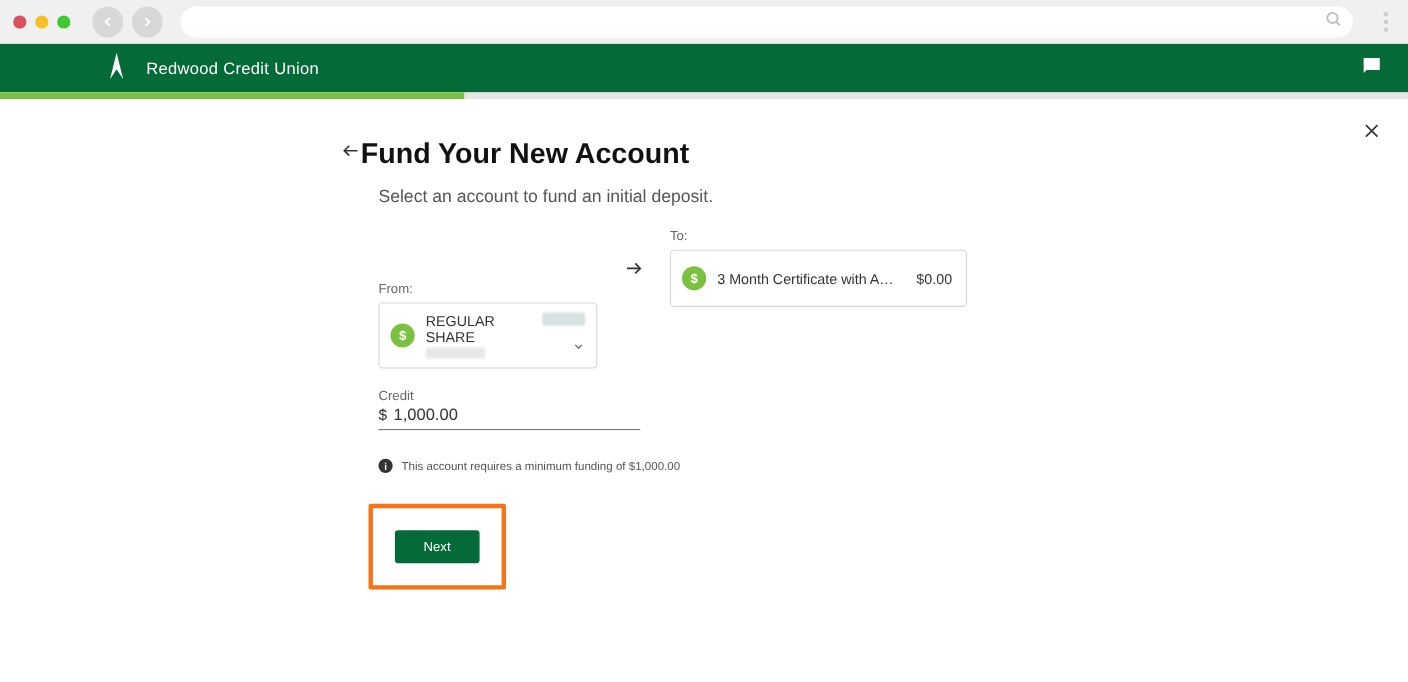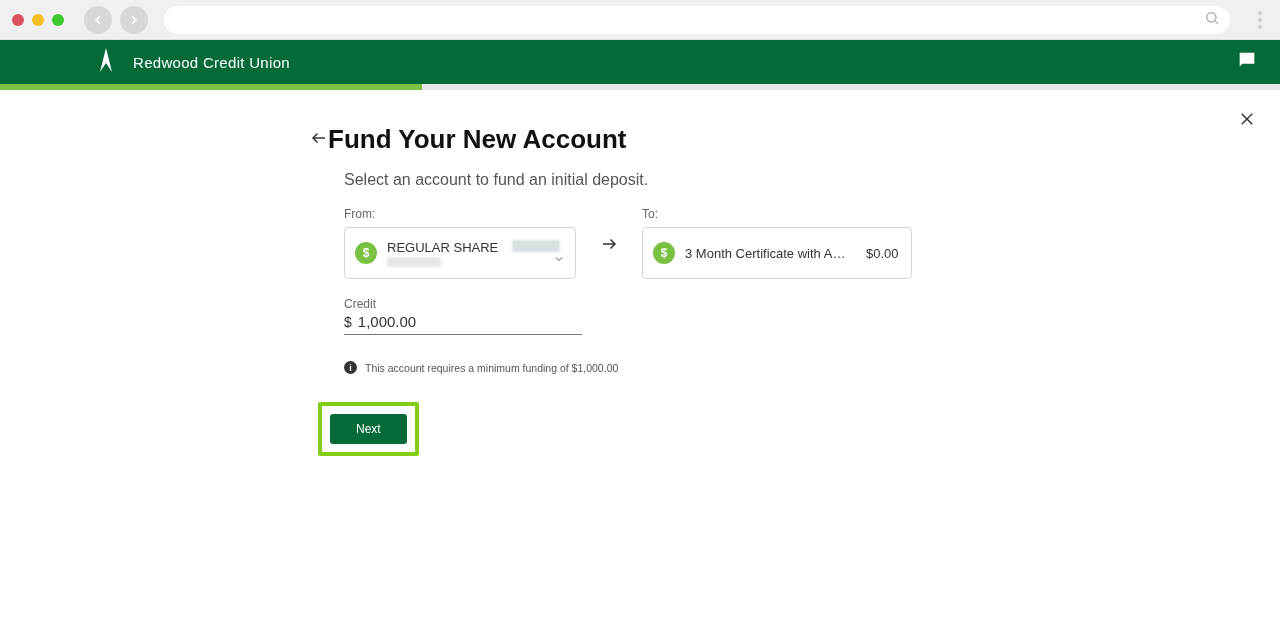--- a/index.html
+++ b/index.html
@@ -56,21 +56,21 @@
   .content {
     width: 920px; margin-left: 310px;
   }
   .title-row { display: flex; align-items: center; margin-bottom: 16px; }
   .back-arrow { color: #333; cursor: pointer; }
   .page-title { font-size: 26px; font-weight: 700; color: #111; }
   .subtitle { font-size: 16px; color: #555; margin-left: 34px; margin-bottom: 18px; }
 
   .form-row { display: flex; align-items: flex-start; gap: 24px; margin-left: 34px; }
   .col { display: flex; flex-direction: column; }
-  .col-from { width: 232px; }
+  .col-from { width: 199px; margin-top: 48px; }
   .col-to { width: 270px; }
   .field-label { font-size: 12px; color: #666; margin-bottom: 6px; }
 
   .account-select {
     border: 1px solid #d5d5d5; border-radius: 4px; padding: 8px 10px;
     display: flex; align-items: center; gap: 10px; background: #fff;
     position: relative; min-height: 52px;
   }
   .acct-icon {
     width: 22px; height: 22px; border-radius: 50%; background: #7ac142;
@@ -109,23 +109,23 @@
 
   .info-row { display: flex; align-items: center; gap: 8px; margin-left: 34px; margin-top: 26px; }
   .info-icon {
     width: 13px; height: 13px; border-radius: 50%; background: #333;
     color: #fff; font-size: 9px; display: flex; align-items: center; justify-content: center;
     font-weight: bold;
   }
   .info-text { font-size: 10.5px; color: #555; }
 
   .next-wrap {
-    margin-left: 8px; margin-top: 28px;
-    border: 4px solid #84cc16; border-radius: 2px;
-    display: inline-block; padding: 8px;
+    margin-left: 25px; margin-top: 28px;
+    border: 4px solid #f97316; border-radius: 2px;
+    display: inline-block; padding: 20px;
   }
   .next-btn {
     background: #046a38; color: #fff; border: none;
     padding: 8px 26px; font-size: 12px; border-radius: 3px;
     cursor: pointer; font-weight: 500;
   }
 </style>
 </head>
 <body>
 

